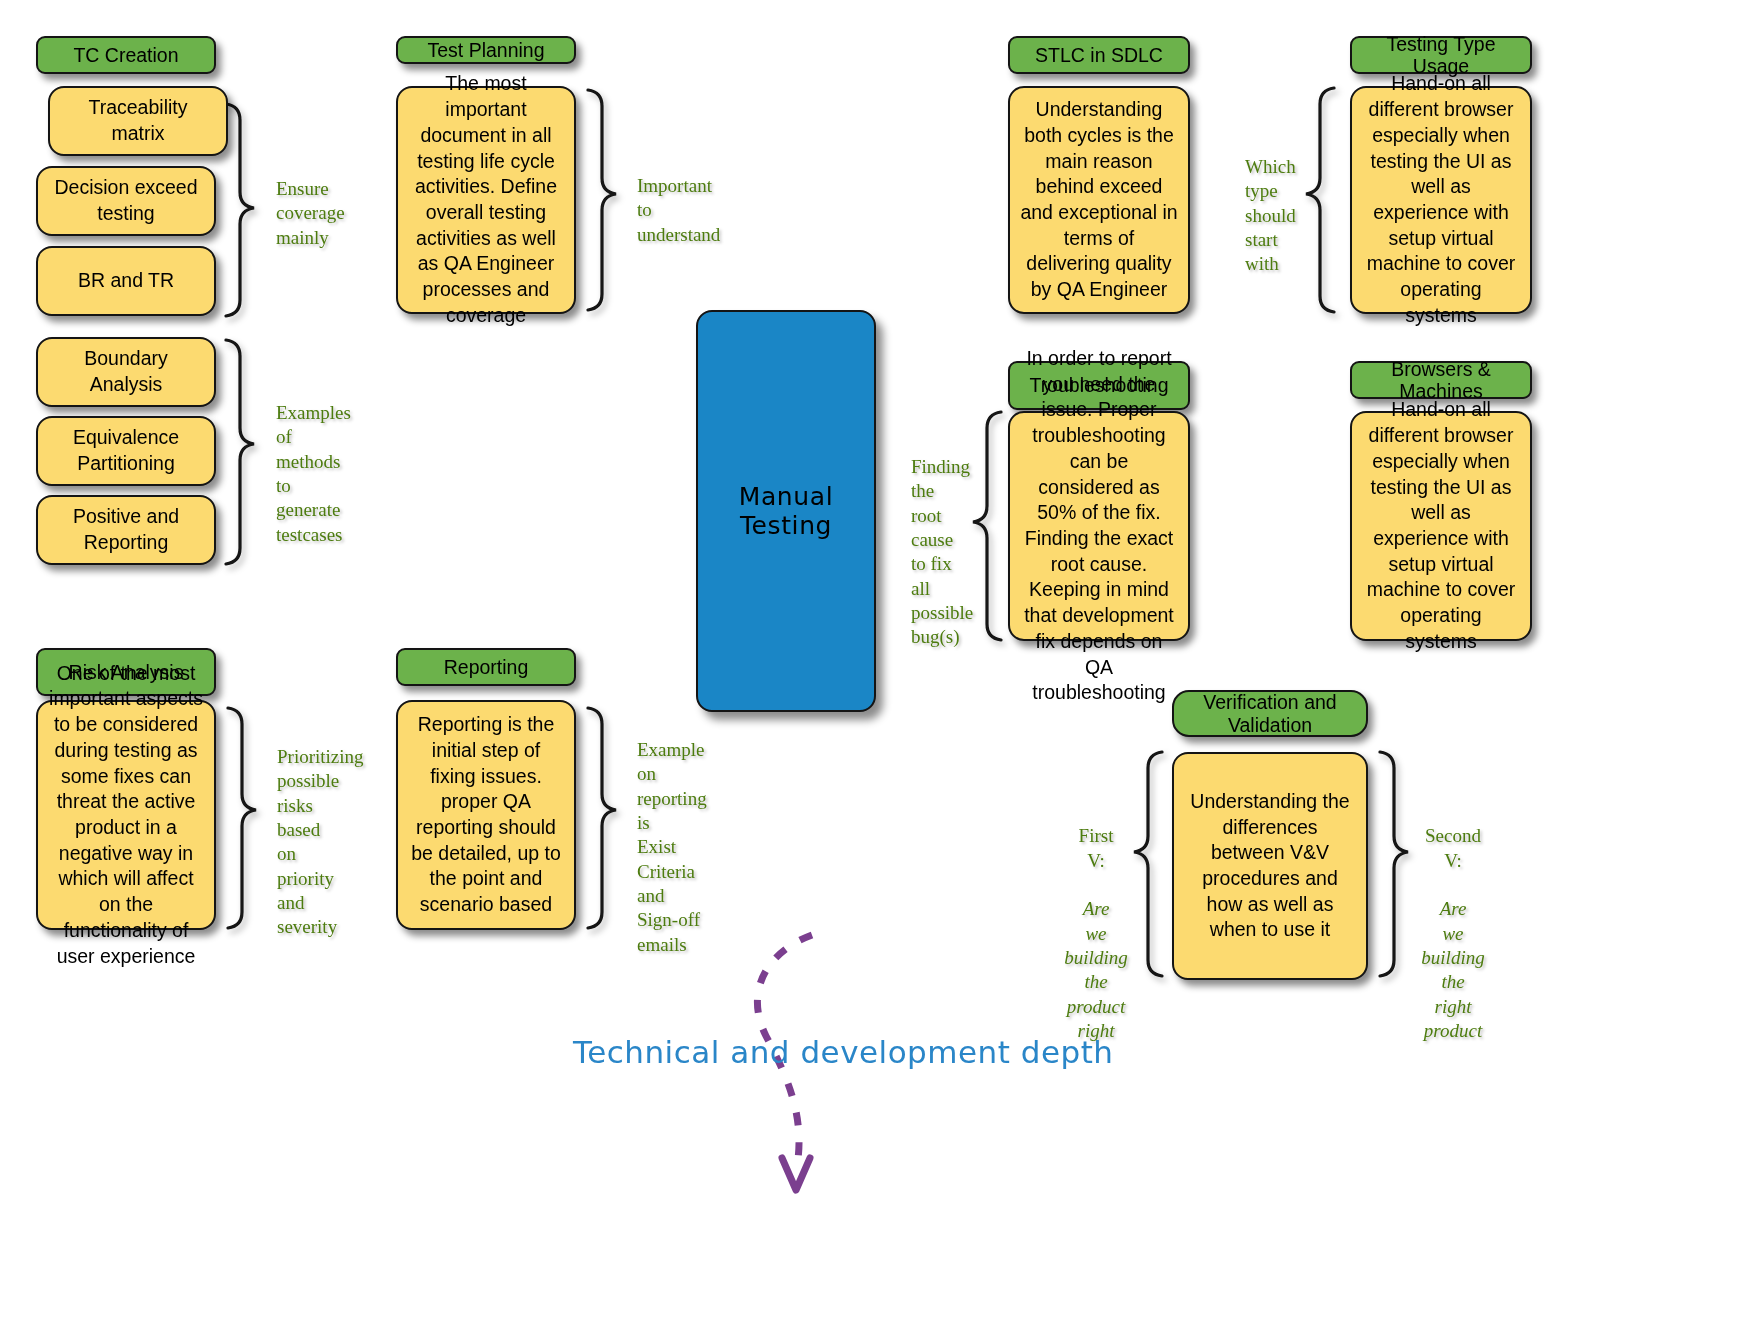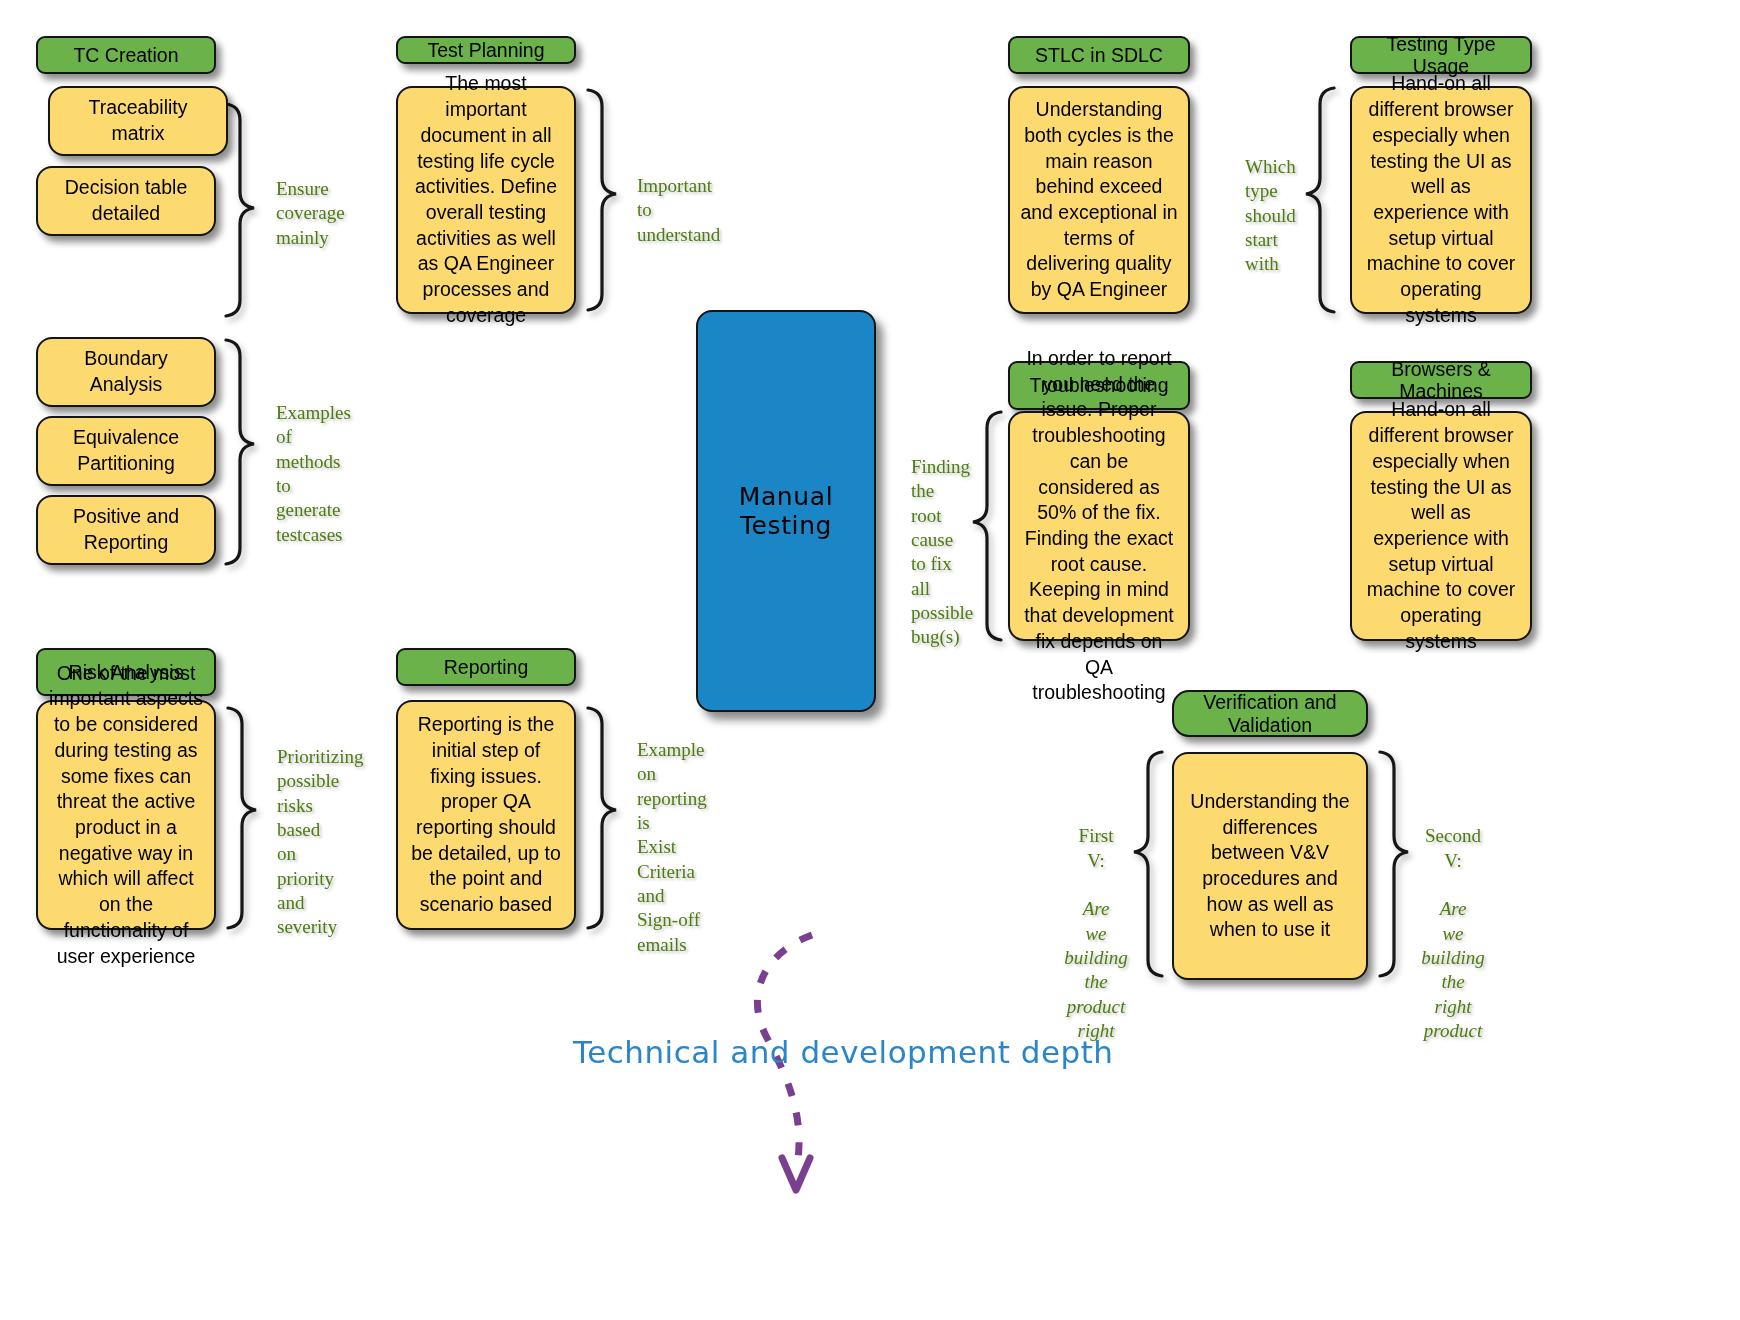--- a/index.html
+++ b/index.html
@@ -68,21 +68,22 @@
 
     <g stroke="#7b3f8f" fill="none" stroke-width="7" stroke-linecap="butt" stroke-dasharray="13 17">
       <path d="M812,935 C 766,952 744,992 766,1036 C 790,1082 806,1120 796,1172"></path>
     </g>
     <path d="M782,1158 L796,1190 L810,1158" fill="none" stroke="#7b3f8f" stroke-width="7" stroke-linecap="round" stroke-linejoin="round"></path>
   </svg>
 
   <div class="node hdr" style="left:36px;top:36px;width:180px;height:38px;">TC Creation</div>
 
   <div class="node yel" style="left:36px;top:86px;width:180px;height:70px;margin-left:12px;">Traceability matrix</div>
-  <div class="node yel" style="left:36px;top:166px;width:180px;height:70px;">Decision table detailed</div>
+  <div class="node yel" style="left:36px;top:166px;width:180px;height:70px;">Decision exceed testing</div>
+  <div class="node yel" style="left:36px;top:246px;width:180px;height:70px;">BR and TR</div>
 
   <div class="brace-label" style="left:276px;top:177px;">Ensure
 coverage
 mainly</div>
 
   <div class="node yel" style="left:36px;top:337px;width:180px;height:70px;">Boundary Analysis</div>
   <div class="node yel" style="left:36px;top:416px;width:180px;height:70px;">Equivalence Partitioning</div>
   <div class="node yel" style="left:36px;top:495px;width:180px;height:70px;">Positive and Reporting</div>
 
   <div class="brace-label" style="left:276px;top:401px;">Examples

